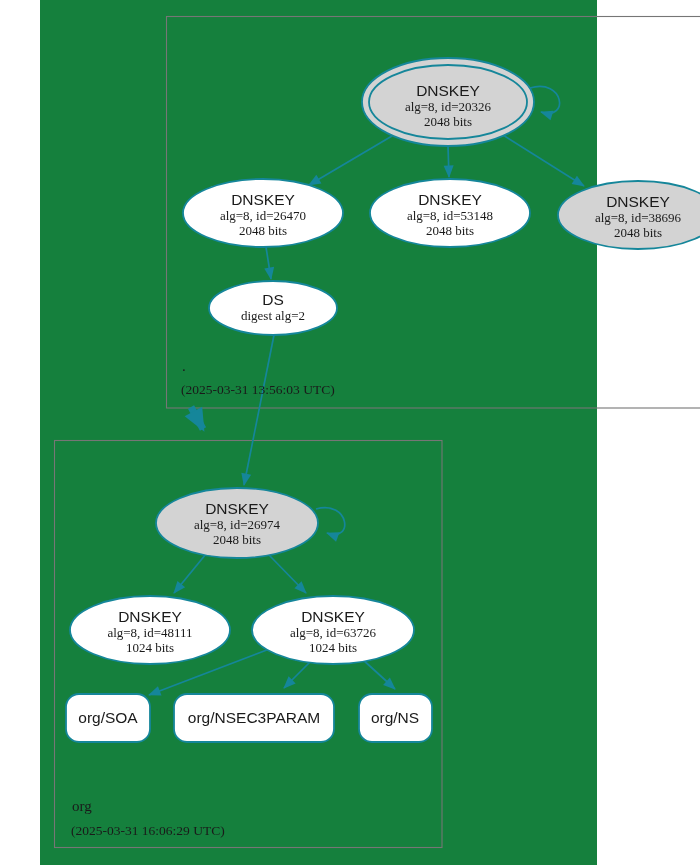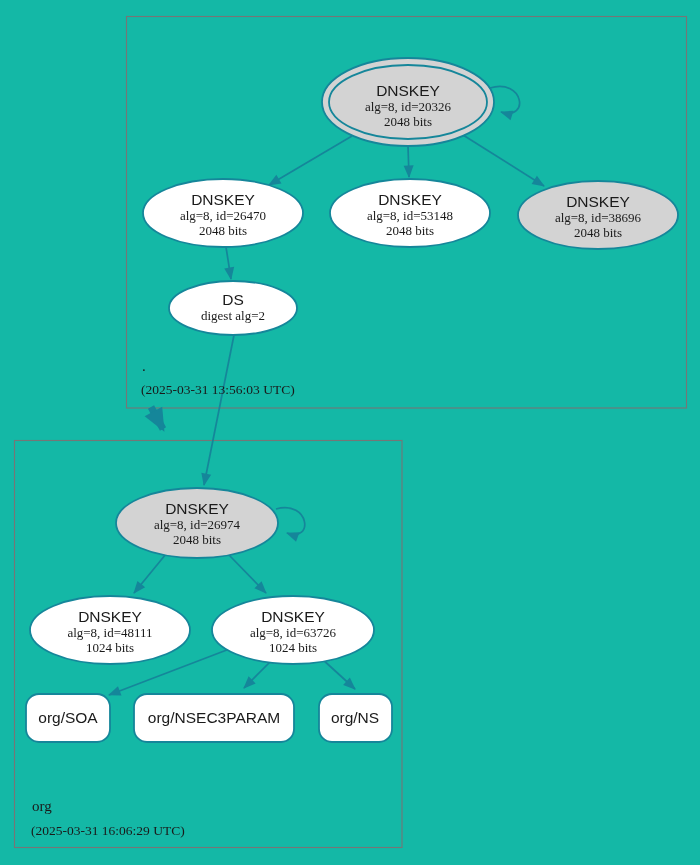--- a/index.html
+++ b/index.html
@@ -1,17 +1,17 @@
 <!DOCTYPE html>
 <html><head>
 <meta charset="utf-8">
 <style>
   html,body { margin:0; padding:0; background:#ffffff; }
-  .canvas { position:relative; width:700px; height:865px; background:#14b8a6;
-            font-family:"Liberation Sans", sans-serif; }
+  .canvas { position:relative; width:557px; height:865px; background:#15803d;
+            font-family:"Liberation Sans", sans-serif;margin-left:40px; }
   svg { display:block; }
 
   .zone-box   { fill:none; stroke:#767676; stroke-width:1.1; }
   .edge       { stroke:#15869a; stroke-width:1.7; fill:none; }
   .edge-thick { stroke:#15869a; stroke-width:7;   fill:none; }
   .node-ellipse { stroke:#15869a; stroke-width:1.8; }
   .fill-gray  { fill:#d3d3d3; }
   .fill-white { fill:#ffffff; }
   .fill-none  { fill:none; }
   .rrbox      { fill:#ffffff; stroke:#15869a; stroke-width:1.8; }

